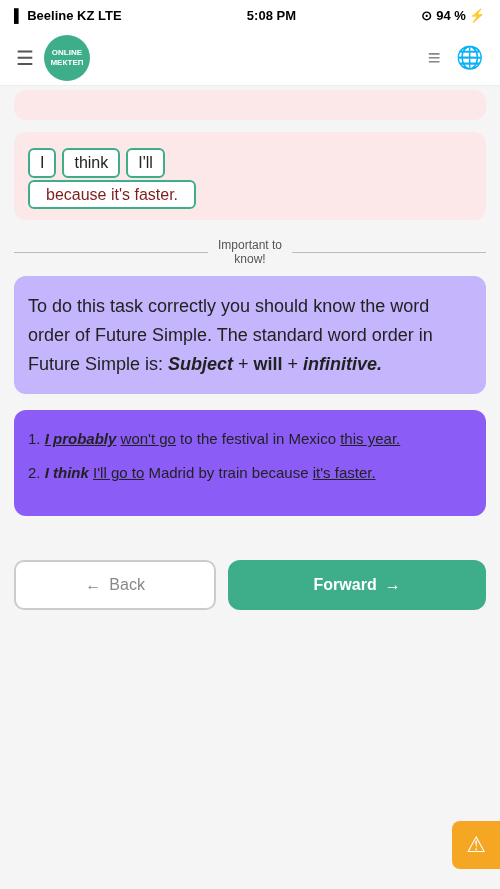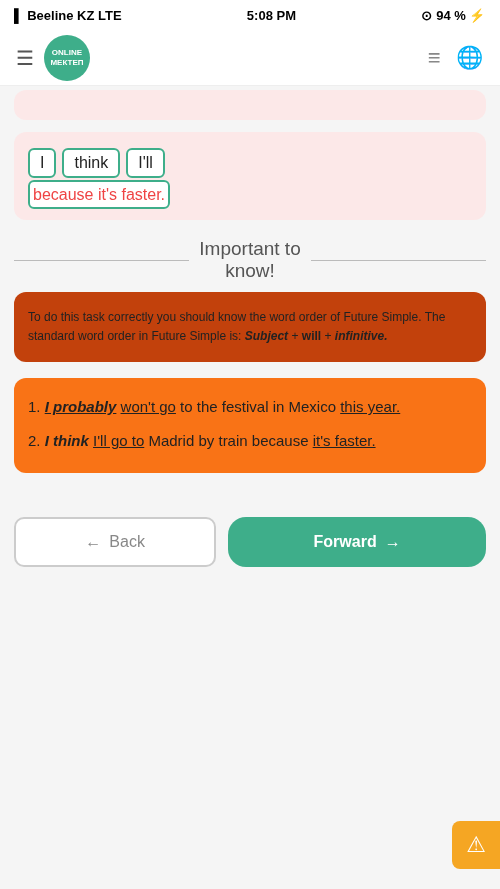--- a/index.html
+++ b/index.html
@@ -86,24 +86,24 @@
       background: white;
       color: #222;
     }
     .word-chip.active {
       border-color: #3eae8a;
       background: white;
     }
     .phrase-chip {
       border: 2px solid #3eae8a;
       border-radius: 6px;
-      padding: 4px 3px;
-      font-size: 16px;
-      background: white;
-      color: #ef4444;
+      padding: 4px 16px;
+      font-size: 16px;
+      background: white;
+      color: #7f1d1d;
       margin-top: 8px;
     }
     .answer-second-row {
       margin-top: 8px;
     }
 
     
     .section-divider {
       display: flex;
       align-items: center;
@@ -111,51 +111,51 @@
       margin: 10px 0 10px 0;
       gap: 10px;
     }
     .divider-line {
       flex: 1;
       height: 1px;
       background: #bbb;
     }
     .divider-text {
       text-align: center;
-      font-size: 19px;
+      font-size: 12px;
       color: #555;
       font-weight: 500;
       white-space: nowrap;
     }
 
     
     .info-card {
-      background: #c2410c;
+      background: #c4b5fd;
       border-radius: 12px;
       padding: 16px 14px;
       margin-bottom: 16px;
-      font-size: 12px;
+      font-size: 18px;
       color: #222;
       line-height: 1.6;
     }
     .info-card b { font-weight: 700; }
     .info-card i { font-style: italic; }
 
     
     .explanation-card {
-      background: #f97316;
+      background: #8b5cf6;
       border-radius: 12px;
       padding: 16px 14px;
       margin-bottom: 20px;
       font-size: 15px;
       color: #222;
       line-height: 1.7;
     }
     .explanation-card p { margin-bottom: 8px; }
-    .explanation-card p:last-child { margin-bottom: 4px; }
+    .explanation-card p:last-child { margin-bottom: 15px; }
 
     
     .bottom-buttons {
       display: flex;
       gap: 12px;
       padding: 10px 14px 20px 14px;
     }
     .btn-back {
       flex: 1;
       border: 2px solid #ccc;
@@ -167,21 +167,21 @@
       display: flex;
       align-items: center;
       justify-content: center;
       gap: 8px;
       cursor: pointer;
     }
     .btn-forward {
       flex: 1.3;
       background: #3eae8a;
       border: none;
-      border-radius: 18px;
+      border-radius: 12px;
       padding: 14px 0;
       font-size: 16px;
       color: white;
       font-weight: 600;
       display: flex;
       align-items: center;
       justify-content: center;
       gap: 8px;
       cursor: pointer;
     }

